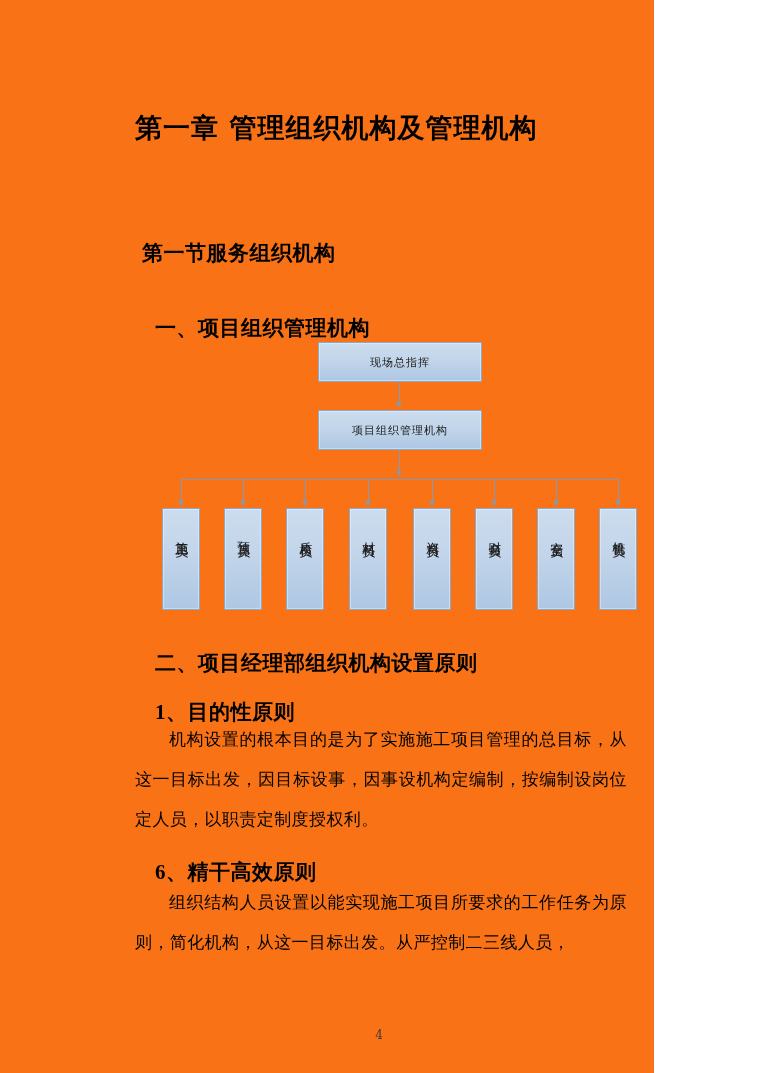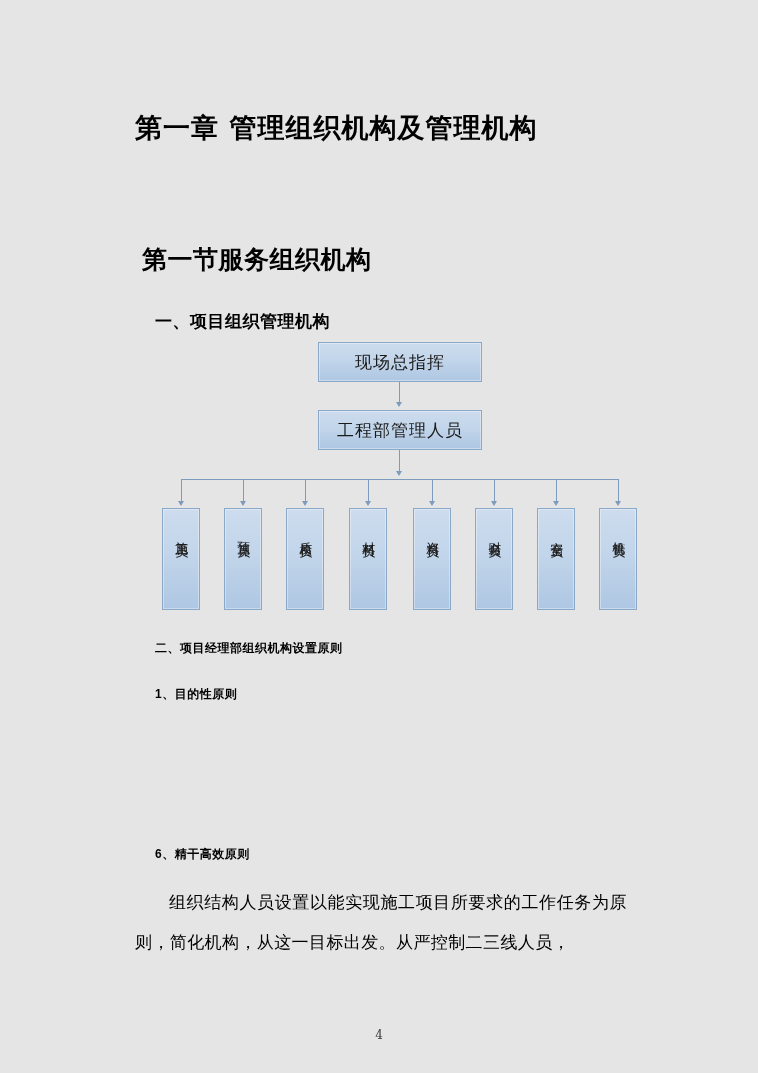--- a/index.html
+++ b/index.html
@@ -6,23 +6,23 @@
     margin: 0;
     padding: 0;
     background: #ffffff;
   }
   body {
     font-family: "DejaVu Serif", "Liberation Serif", serif;
     color: #000000;
   }
   #page {
     position: relative;
-    width: 758px;
+    width: 654px;
     height: 1073px;
-    background: #e5e5e5;
+    background: #f97316;
     overflow: hidden;
   }
 
   
   .doc-title {
     position: absolute;
     left: 135px;
     top: 92px;
     width: 520px;
     font-family: "DejaVu Sans", "Liberation Sans", sans-serif;
@@ -30,30 +30,30 @@
     font-size: 27px;
     letter-spacing: 1px;
     white-space: nowrap;
   }
   .section-title {
     position: absolute;
     left: 142px;
     top: 222px;
     font-family: "DejaVu Sans", "Liberation Sans", sans-serif;
     font-weight: bold;
-    font-size: 25px;
+    font-size: 21px;
     letter-spacing: 0.5px;
     white-space: nowrap;
   }
   .sub-title {
     position: absolute;
     left: 155px;
     top: 293px;
     font-family: "DejaVu Serif", "Liberation Serif", serif;
-    font-size: 17px;
+    font-size: 21px;
     letter-spacing: 0.5px;
     white-space: nowrap;
   }
 
   
   #org-chart {
     position: absolute;
     left: 0px;
     top: 330px;
     width: 758px;
@@ -64,21 +64,21 @@
     box-sizing: border-box;
     border: 1px solid #8aa8c8;
     background: linear-gradient(to bottom, #cddcee 0%, #c2d5ea 45%, #aec7e3 100%);
     box-shadow: 0 0 0 1px rgba(255,255,255,0.35) inset;
   }
   .node-top {
     display: flex;
     align-items: center;
     justify-content: center;
     font-family: "DejaVu Sans", "Liberation Sans", sans-serif;
-    font-size: 17px;
+    font-size: 11px;
     letter-spacing: 1px;
     color: #1a1a1a;
   }
   .node-leaf {
     display: flex;
     align-items: flex-start;
     justify-content: center;
     padding-top: 22px;
   }
   .vtext {
@@ -102,23 +102,23 @@
     width: 0; height: 0;
     border-left: 3.5px solid transparent;
     border-right: 3.5px solid transparent;
     border-top: 5px solid #7d9cbd;
   }
 
   
   .head2 {
     position: absolute;
     left: 155px;
-    font-family: Liberation Sans, sans-serif;
+    font-family: Liberation Serif, serif;
     font-weight: bold;
-    font-size: 12px;
+    font-size: 21px;
     letter-spacing: 0.5px;
     white-space: nowrap;
   }
   .para {
     position: absolute;
     left: 135px;
     width: 492px;
     font-family: "DejaVu Serif", "Liberation Serif", serif;
     font-size: 17px;
     line-height: 40px;
@@ -152,21 +152,21 @@
   <div id="org-chart">
 
     <div class="node node-top" style="left:318px; top:12px; width:164px; height:40px;">
       <span>现场总指挥</span>
     </div>
 
     <div class="line-v" style="left:399px; top:52px; height:21px;"></div>
     <div class="arrow-down" style="left:396px; top:72px;"></div>
 
     <div class="node node-top" style="left:318px; top:80px; width:164px; height:40px;">
-      <span>工程部管理人员</span>
+      <span>项目组织管理机构</span>
     </div>
 
     <div class="line-v" style="left:399px; top:120px; height:22px;"></div>
     <div class="arrow-down" style="left:396px; top:141px;"></div>
 
     <div class="line-h" style="left:181px; top:149px; width:437px;"></div>
 
     <div class="line-v" style="left:181px; top:149px; height:23px;"></div>
     <div class="arrow-down" style="left:178px; top:171px;"></div>
 
@@ -222,20 +222,21 @@
     <div class="node node-leaf" style="left:599px; top:178px; width:38px; height:102px;">
       <span class="vtext">机管员</span>
     </div>
 
   </div>
 
   <h3 class="head2" style="top:628px;">二、项目经理部组织机构设置原则</h3>
 
   <h4 class="head2" style="top:670px;text-align:center;">1、目的性原则</h4>
 
+  <p class="para" style="top:702px;">机构设置的根本目的是为了实施施工项目管理的总目标，从这一目标出发，因目标设事，因事设机构定编制，按编制设岗位定人员，以职责定制度授权利。</p>
 
   <h4 class="head2" style="top:830px;">6、精干高效原则</h4>
 
   <p class="para" style="top:865px;">组织结构人员设置以能实现施工项目所要求的工作任务为原则，简化机构，从这一目标出发。从严控制二三线人员，</p>
 
   <div class="page-num">4</div>
 
 </div>
 
 </body></html>

